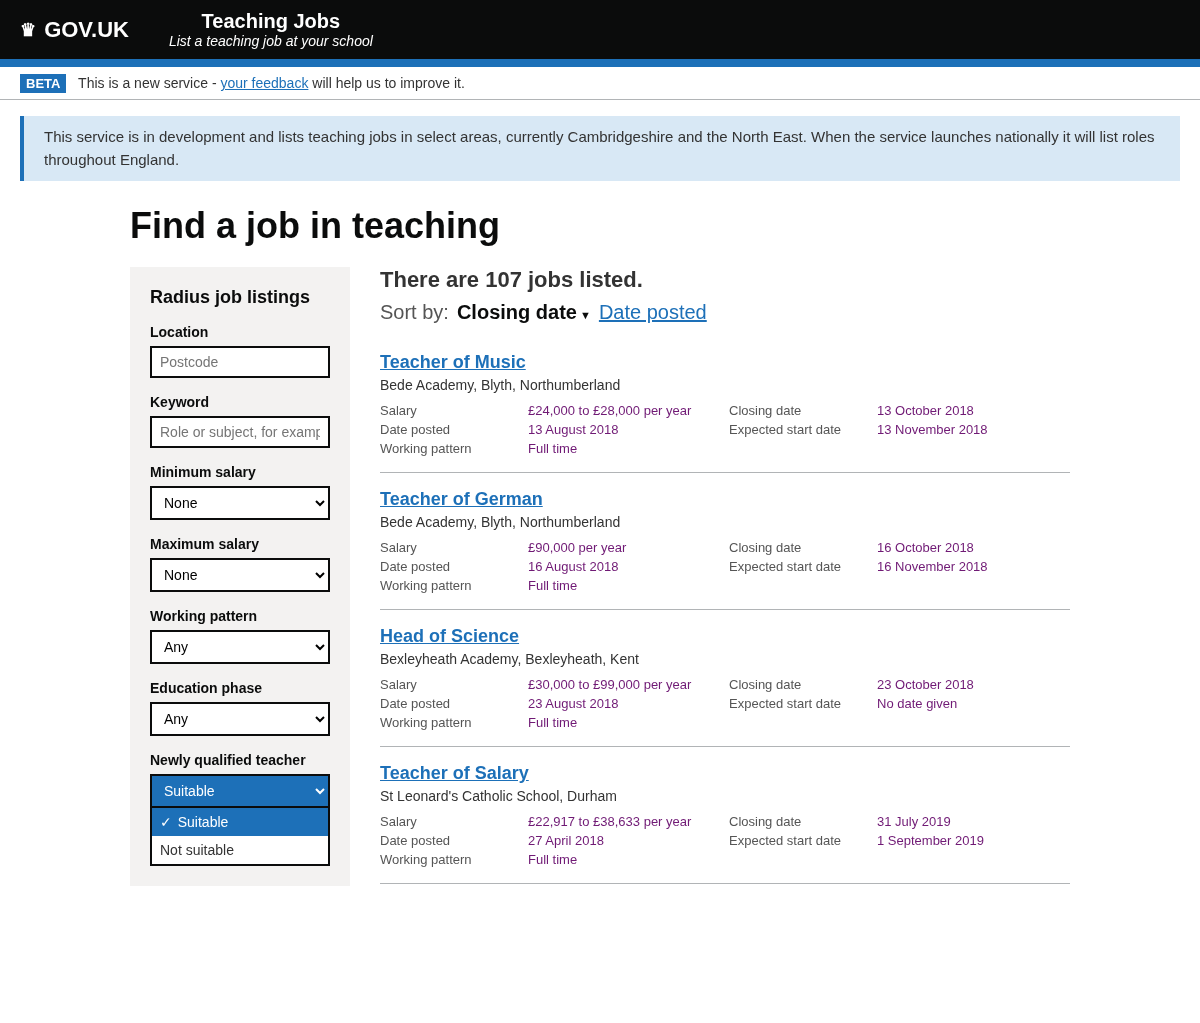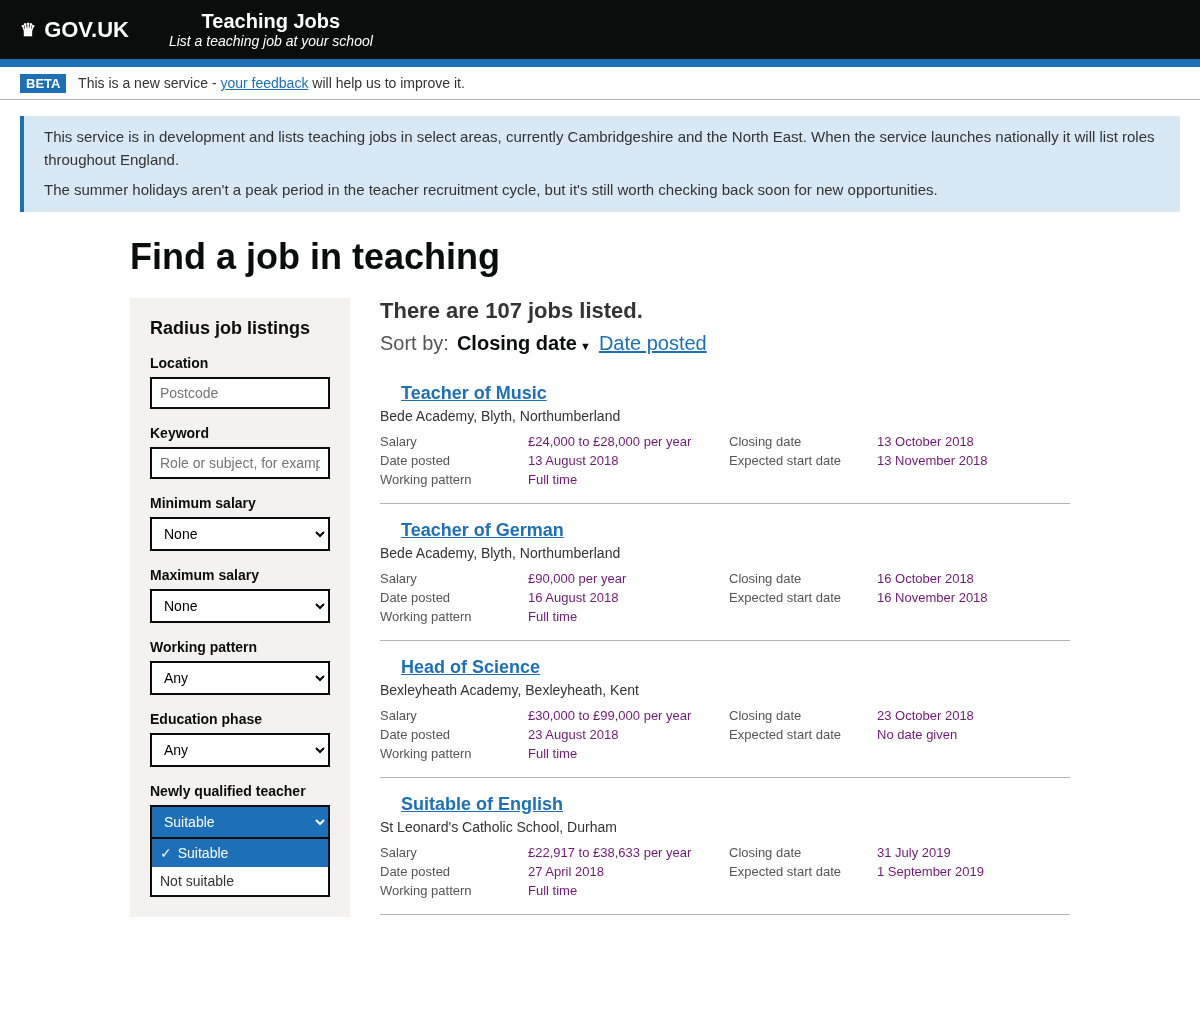--- a/index.html
+++ b/index.html
@@ -223,21 +223,20 @@
       border-bottom: 1px solid #b1b4b6;
       padding: 16px 0;
     }
     .job-title {
       font-size: 18px;
       font-weight: bold;
       color: #1d70b8;
       text-decoration: underline;
       cursor: pointer;
       margin-bottom: 4px;
-      margin-left: 21px;
     }
     .job-school {
       font-size: 14px;
       color: #333;
       margin-bottom: 10px;
     }
     .job-details {
       display: grid;
       grid-template-columns: 140px 1fr 140px 1fr;
       gap: 4px 8px;
@@ -271,21 +270,20 @@
 
 <div class="beta-banner">
   <span class="beta-tag">BETA</span>
   <span>This is a new service -</span>
   <a class="beta-link">your feedback</a>
   <span> will help us to improve it.</span>
 </div>
 
 <div class="info-box">
   <p>This service is in development and lists teaching jobs in select areas, currently Cambridgeshire and the North East. When the service launches nationally it will list roles throughout England.</p>
-  <p style="margin-top:8px;">The summer holidays aren't a peak period in the teacher recruitment cycle, but it's still worth checking back soon for new opportunities.</p>
 </div>
 
 <div class="main-content">
   <h1 class="page-title">Find a job in teaching</h1>
 
   <div class="layout">
 
     <aside class="sidebar">
       <div class="sidebar-title">Radius job listings</div>
 
@@ -414,21 +412,21 @@
         <span class="detail-label">Expected start date</span>
         <span class="detail-value">No date given</span>
 
         <span class="detail-label">Working pattern</span>
         <span class="detail-value">Full time</span>
         <span></span>
               <span></span>
       </div>
     </div>
           <div class="job-listing">
-      <div class="job-title">Suitable of English</div>
+      <div class="job-title">Teacher of Salary</div>
       <div class="job-school">St Leonard's Catholic School, Durham</div>
       <div class="job-details">
         <span class="detail-label">Salary</span>
         <span class="detail-value">£22,917 to £38,633 per year</span>
         <span class="detail-label">Closing date</span>
         <span class="detail-value">31 July 2019</span>
 
         <span class="detail-label">Date posted</span>
         <span class="detail-value">27 April 2018</span>
         <span class="detail-label">Expected start date</span>

